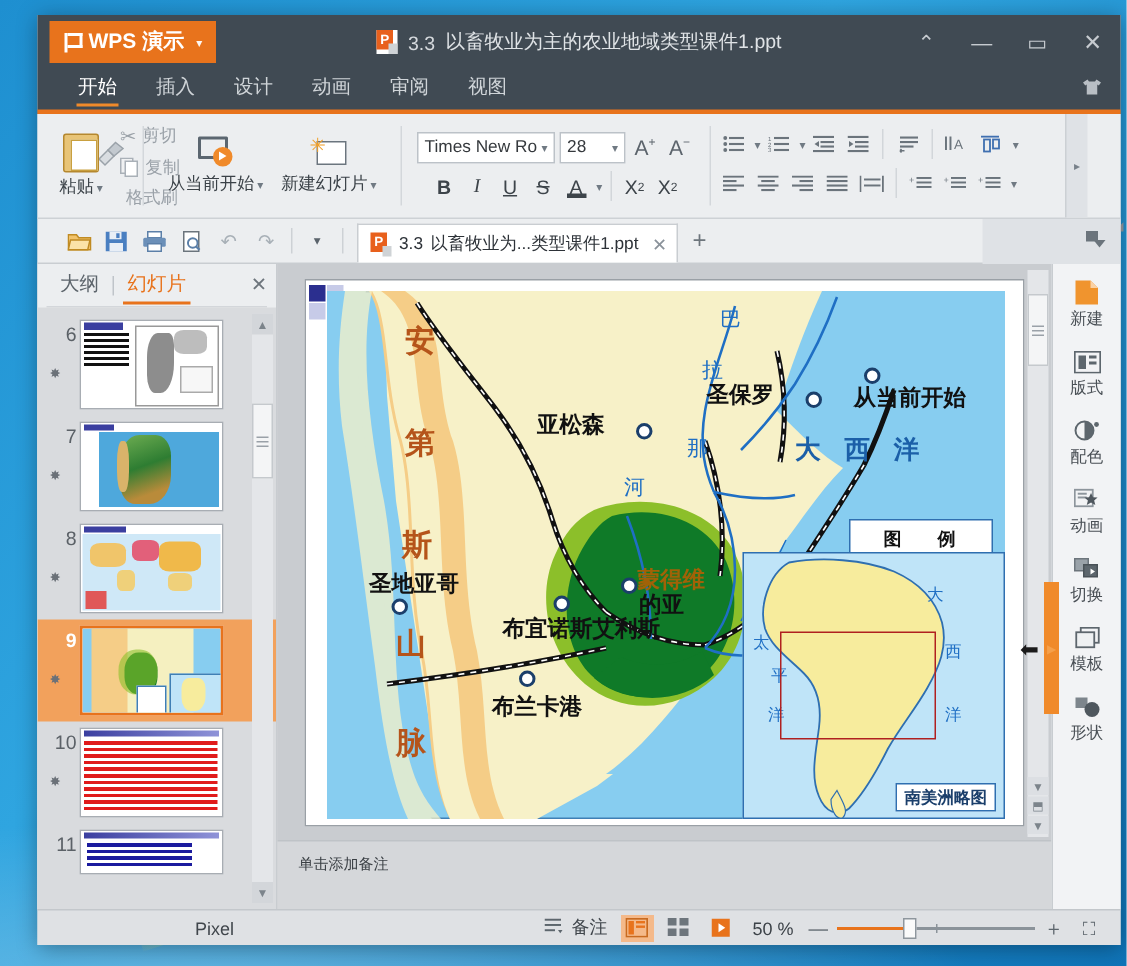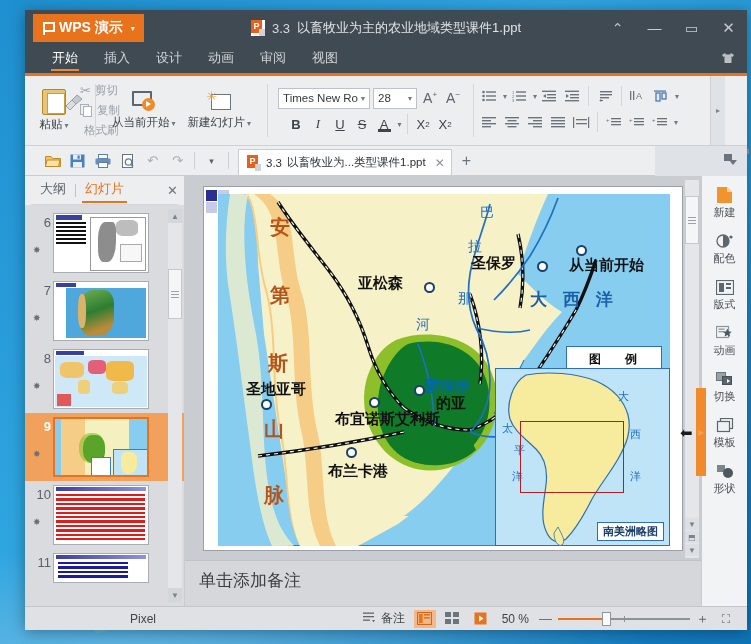--- a/index.html
+++ b/index.html
@@ -152,21 +152,21 @@
      justify-content:center;padding:10px 0 0 0;min-height:0;}
   .slide{width:480px;height:365px;background:#fff;border:1px solid #9aa0a6;position:relative;overflow:hidden;}
   .cscroll{position:absolute;right:2px;top:4px;bottom:2px;width:14px;background:#e4e6e9;}
   .cthumbbar{position:absolute;left:0;right:0;top:16px;height:48px;background:#f4f5f6;border:1px solid #c5c9cd;
      display:flex;align-items:center;justify-content:center;}
   .cthumbbar s{display:block;width:8px;height:1px;background:#9aa1a8;text-decoration:none;
      box-shadow:0 3px 0 #9aa1a8, 0 -3px 0 #9aa1a8;}
   .cnav{position:absolute;right:0;bottom:2px;width:14px;display:flex;flex-direction:column;gap:1px;}
   .cnav div{height:12px;display:flex;align-items:center;justify-content:center;color:#7c848b;font-size:8px;background:#dcdfe3;}
   .notes{height:46px;background:#d5d7da;border-top:1px solid #bfc3c7;padding:8px 0 0 14px;}
-  .notes .ph{font-size:17px;color:#3a3f44;}
+  .notes .ph{font-size:10px;color:#3a3f44;}
 
   
   .rpane{width:46px;background:#f2f3f5;border-left:1px solid #c8ccd0;display:flex;
     flex-direction:column;align-items:center;padding-top:4px;position:relative;}
   .ritem{width:46px;height:46px;display:flex;flex-direction:column;align-items:center;
     justify-content:center;gap:1px;font-size:11px;color:#4a5056;}
   .ritem .ri{height:18px;display:flex;align-items:center;justify-content:center;}
   .rhandle{position:absolute;left:-6px;top:212px;width:10px;height:88px;background:#f08a2a;}
   .rarrow{position:absolute;left:-22px;top:248px;color:#1b1b1b;font-size:15px;}
   .rtri{position:absolute;left:-4px;top:252px;color:#f5a04a;font-size:8px;}
@@ -695,22 +695,22 @@
             <div class="city" style="left:319px;top:67px;"></div>
             <div class="cn" style="left:253px;top:60px;font-size:15px;font-weight:bold;color:#111;">圣保罗</div>
 
             <div class="city" style="left:358px;top:51px;"></div>
             <div class="cn" style="left:351px;top:62px;font-size:15px;font-weight:bold;color:#111;">从当前开始</div>
 
             <div class="city" style="left:43px;top:205px;"></div>
             <div class="cn" style="left:28px;top:186px;font-size:15px;font-weight:bold;color:#111;">圣地亚哥</div>
 
             <div class="city" style="left:196px;top:191px;"></div>
-            <div class="cn" style="left:207px;top:183px;font-size:15px;font-weight:bold;color:#0369a1;">蒙得维</div>
-            <div class="cn" style="left:218px;top:200px;font-size:15px;font-weight:bold;color:#111;">的亚</div>
+            <div class="cn" style="left:207px;top:183px;font-size:15px;font-weight:bold;color:#a16207;">蒙得维</div>
+            <div class="cn" style="left:208px;top:200px;font-size:15px;font-weight:bold;color:#111;">的亚</div>
 
             <div class="city" style="left:151px;top:203px;"></div>
             <div class="cn" style="left:117px;top:216px;font-size:15px;font-weight:bold;color:#111;">布宜诺斯艾利斯</div>
 
             <div class="city" style="left:128px;top:253px;"></div>
             <div class="cn" style="left:110px;top:268px;font-size:15px;font-weight:bold;color:#111;">布兰卡港</div>
 
             <div class="legend">
               <div class="ti">图　例</div>
               <div class="lrow">
@@ -765,38 +765,38 @@
         <span class="ri">
           <svg width="17" height="18" viewBox="0 0 17 18">
               <path d="M1 1 L11 1 L16 6 L16 17 L1 17 Z" fill="#f0942e"></path>
               <path d="M11 1 L16 6 L11 6 Z" fill="#fbd2a6"></path>
             </svg>
         </span>
         <span>新建</span>
       </div>
       <div class="ritem">
         <span class="ri">
-          <svg width="18" height="16" viewBox="0 0 18 16">
-              <circle cx="7" cy="8" r="6" fill="none" stroke="#5d666d" stroke-width="1.3"></circle>
-              <path d="M7 2 A6 6 0 0 1 7 14 Z" fill="#5d666d"></path>
-              <circle cx="15" cy="4" r="1.6" fill="#5d666d"></circle>
-            </svg>
-        </span>
-        <span>配色</span>
-      </div>
-      <div class="ritem">
-        <span class="ri">
           <svg width="18" height="15" viewBox="0 0 18 15">
               <rect x="0.5" y="0.5" width="17" height="14" fill="none" stroke="#5d666d" stroke-width="1.2"></rect>
               <rect x="3" y="3" width="5" height="9" fill="#5d666d"></rect>
               <rect x="10" y="3" width="5" height="2" fill="#5d666d"></rect>
               <rect x="10" y="7" width="5" height="2" fill="#5d666d"></rect>
             </svg>
         </span>
         <span>版式</span>
+      </div>
+      <div class="ritem">
+        <span class="ri">
+          <svg width="18" height="16" viewBox="0 0 18 16">
+              <circle cx="7" cy="8" r="6" fill="none" stroke="#5d666d" stroke-width="1.3"></circle>
+              <path d="M7 2 A6 6 0 0 1 7 14 Z" fill="#5d666d"></path>
+              <circle cx="15" cy="4" r="1.6" fill="#5d666d"></circle>
+            </svg>
+        </span>
+        <span>配色</span>
       </div>
       <div class="ritem">
         <span class="ri">
           <svg width="18" height="16" viewBox="0 0 18 16">
               <rect x="0.5" y="1.5" width="12" height="11" fill="none" stroke="#8d959c" stroke-width="1.2"></rect>
               <rect x="2.5" y="3.5" width="6" height="1.3" fill="#8d959c"></rect>
               <rect x="2.5" y="6" width="6" height="1.3" fill="#8d959c"></rect>
               <path d="M13 8 l1.4 3 3.2 .3 -2.4 2.1 .8 3.1 -3-1.8 -3 1.8 .8-3.1 -2.4-2.1 3.2-.3 Z" fill="#4f575e" transform="translate(-1,-4) scale(.95)"></path>
             </svg>
         </span>

